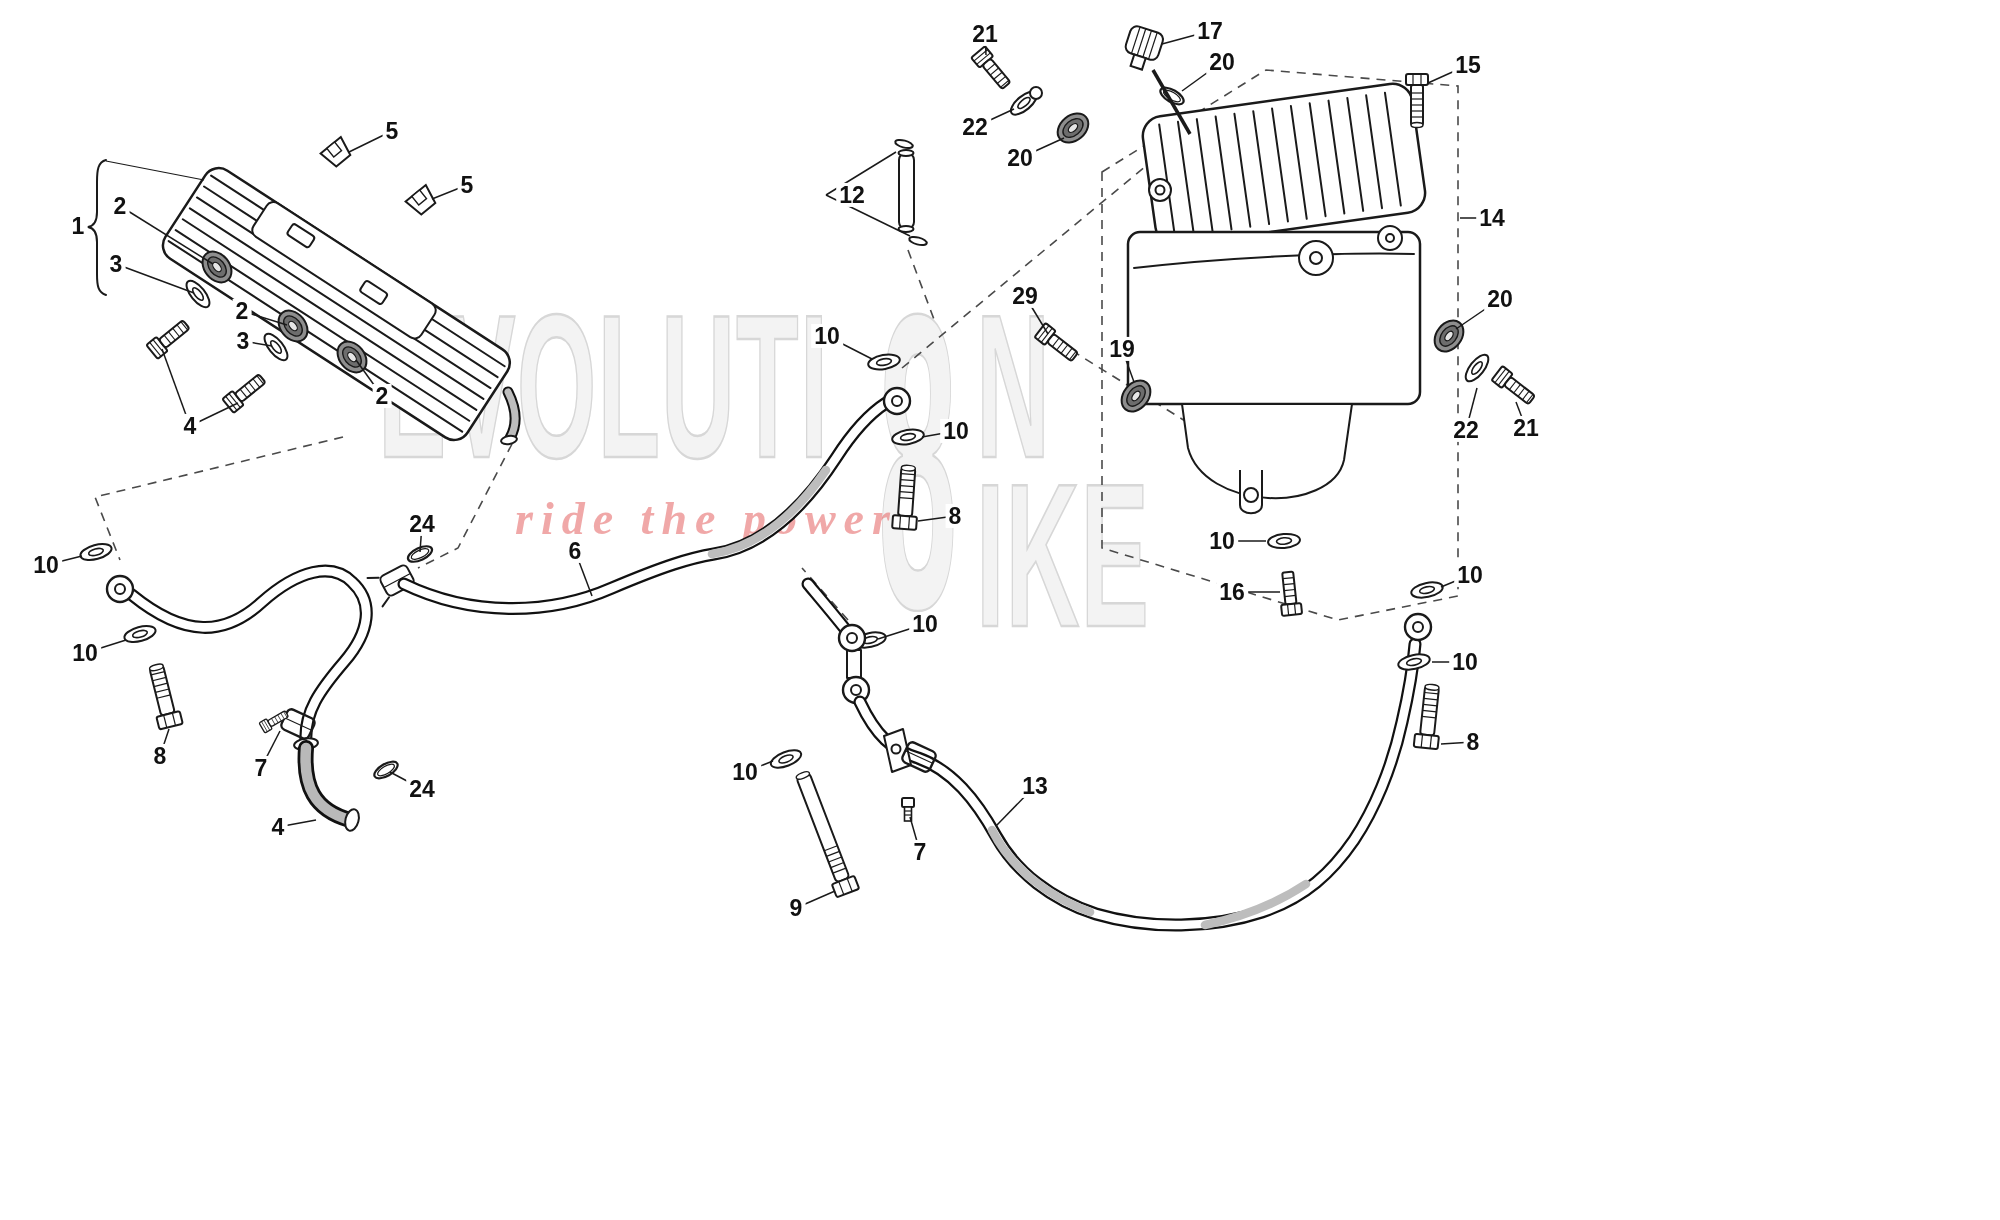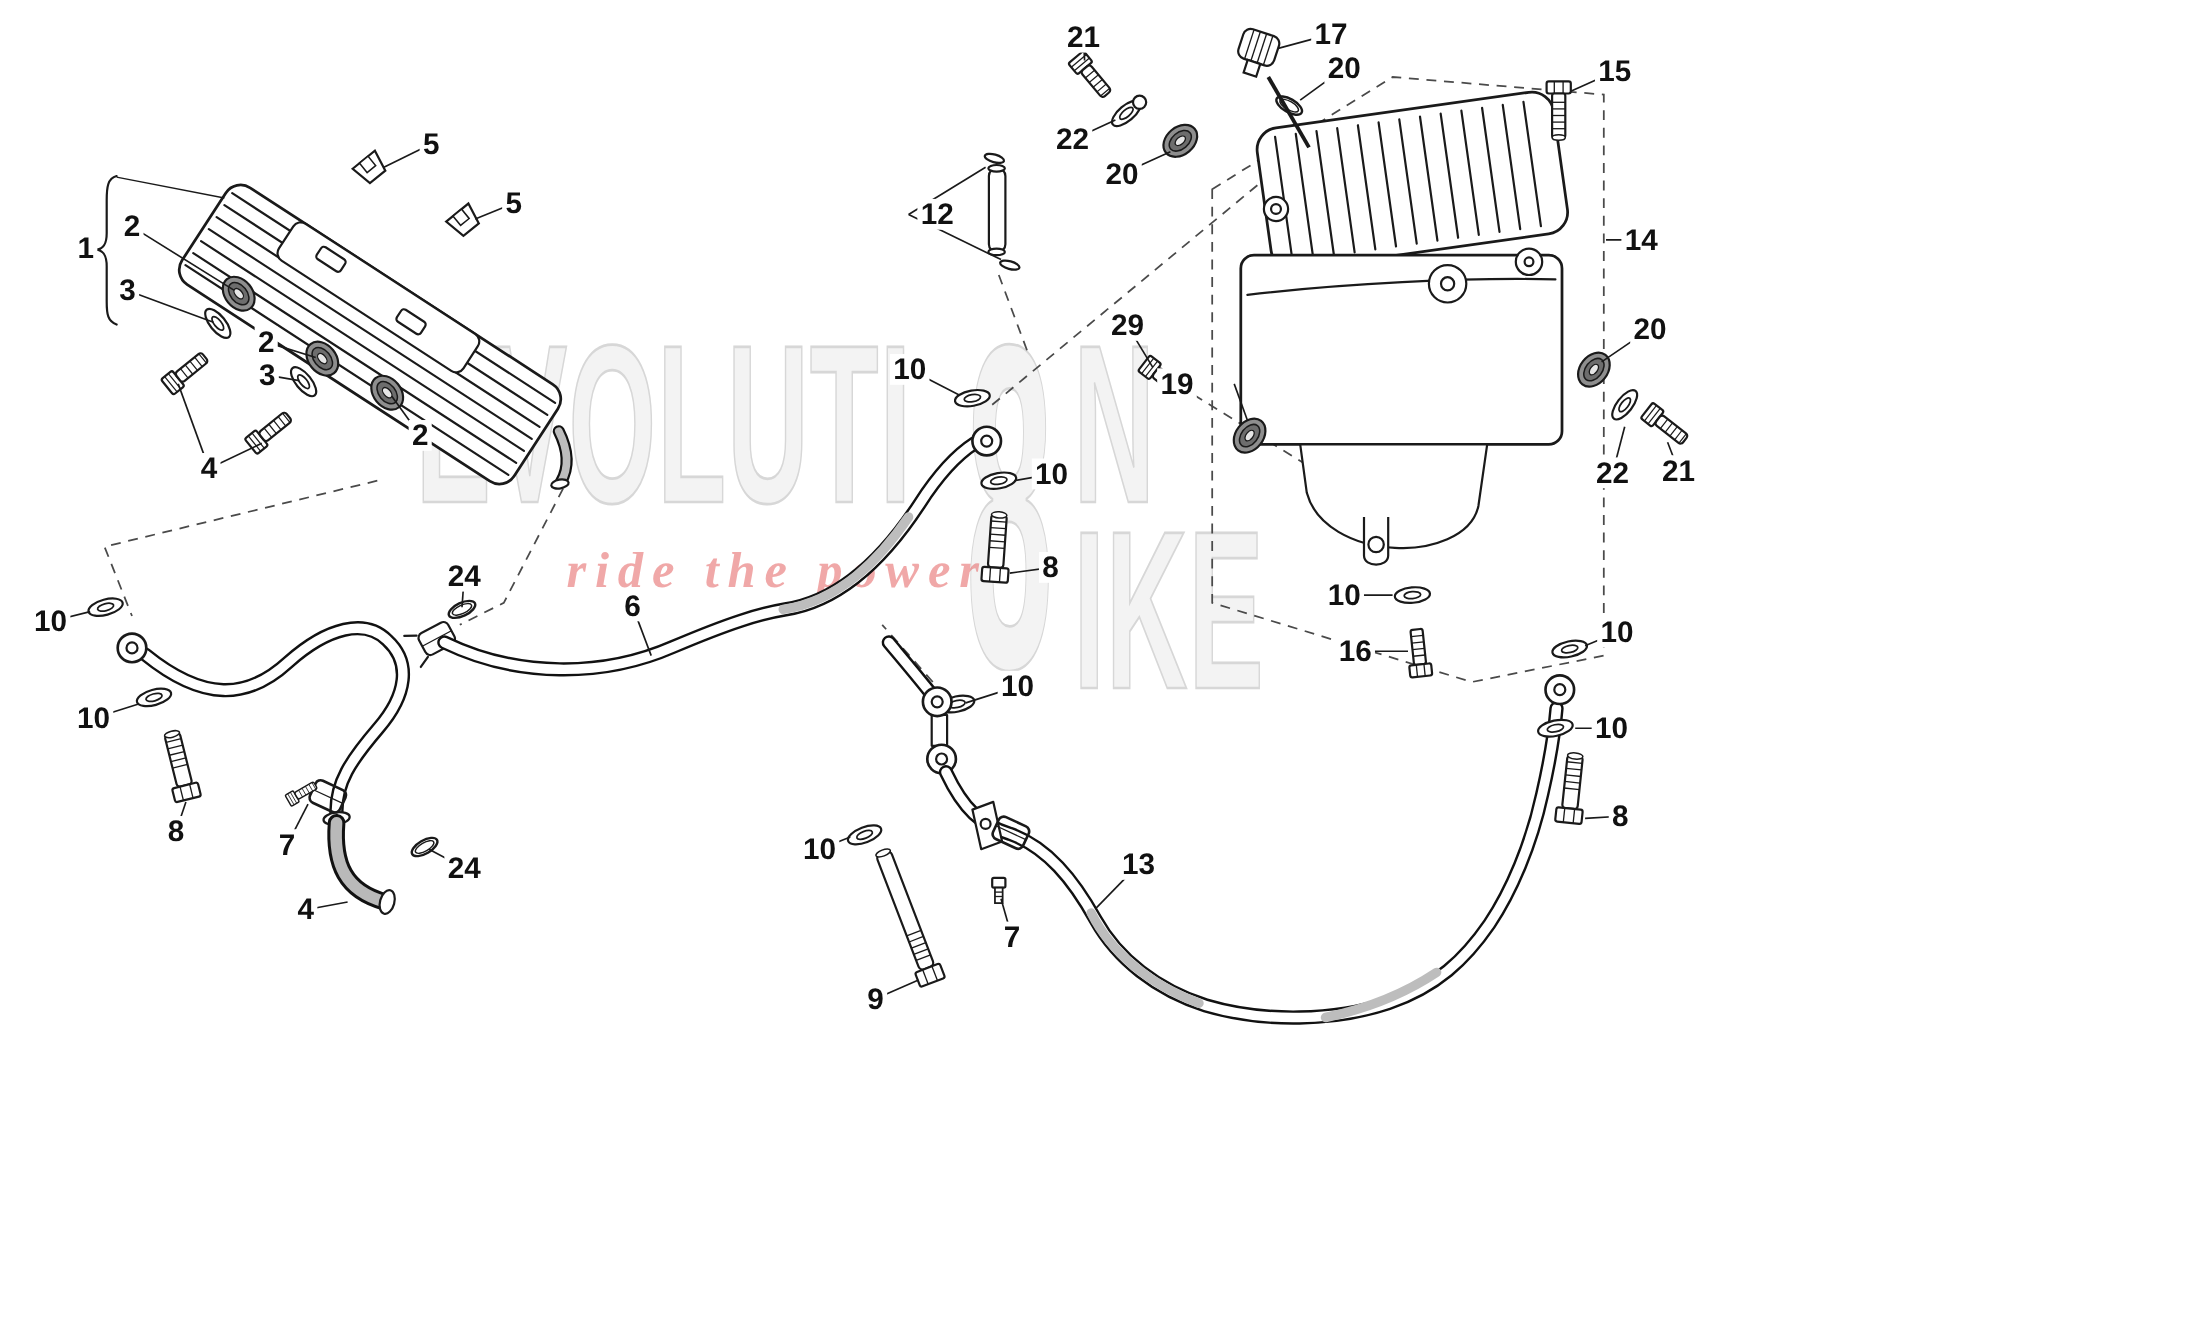--- a/index.html
+++ b/index.html
@@ -17,21 +17,21 @@
       transform-origin:left top;white-space:nowrap;}
   .wm-prefix{left:378px;top:283px;font-size:205px;transform:scaleX(.5);}
   .wm-n{left:976px;top:283px;font-size:205px;transform:scaleX(.5);}
   .wm-big{left:878px;top:252px;font-size:420px;transform:scaleX(.34);}
   .wm-ike{left:976px;top:452px;font-size:205px;transform:scaleX(.5);}
   .wm-tagline{position:absolute;left:515px;top:492px;font-size:46px;font-style:italic;font-weight:700;
       letter-spacing:8px;color:rgba(228,96,96,0.55);-webkit-text-stroke:0;
       font-family:"Liberation Serif",serif;white-space:nowrap;}
 
   
-  .callout{position:absolute;transform:translate(-50%,-50%);font-weight:700;font-size:27px;
+  .callout{position:absolute;transform:translate(-50%,-50%);font-weight:700;font-size:23px;
       color:#111;background:#fff;padding:0 3px;line-height:1.05;}
 
   
   .leader{stroke:#1a1a1a;stroke-width:1.5;}
   #art .s{stroke:#1a1a1a;stroke-width:2;fill:none;stroke-linecap:round;stroke-linejoin:round;}
   #art .sf{stroke:#1a1a1a;stroke-width:2;fill:#fff;stroke-linejoin:round;}
   #art .dash{stroke:#4a4a4a;stroke-width:1.6;fill:none;stroke-dasharray:9 7;}
   #art .ho{stroke:#111;stroke-width:13;fill:none;stroke-linecap:round;}
   #art .hi{stroke:#fff;stroke-width:8.6;fill:none;stroke-linecap:round;}
   #art .hg{stroke:#bdbdbd;stroke-width:8.6;fill:none;stroke-linecap:round;}
@@ -384,21 +384,21 @@
       <div class="callout" style="left: 1470px; top: 575px;">10</div>
       <div class="callout" style="left: 1465px; top: 662px;">10</div>
       <div class="callout" style="left: 278px; top: 827px;">4</div>
       <div class="callout" style="left: 852px; top: 195px; text-align: center;">12</div>
       <div class="callout" style="left: 1035px; top: 786px;">13</div>
       <div class="callout" style="left: 1492px; top: 218px;">14</div>
       <div class="callout" style="left: 1468px; top: 65px; text-align: right;">15</div>
       <div class="callout" style="left: 1232px; top: 592px;">16</div>
       <div class="callout" style="left: 1210px; top: 31px;">17</div>
       <div class="callout" style="left: 1222px; top: 62px;">20</div>
-      <div class="callout" style="left: 1070px; top: 349px;">19</div>
+      <div class="callout" style="left: 1122px; top: 349px;">19</div>
       <div class="callout" style="left: 1020px; top: 158px;">20</div>
       <div class="callout" style="left: 1500px; top: 299px;">20</div>
       <div class="callout" style="left: 985px; top: 34px;">21</div>
       <div class="callout" style="left: 1526px; top: 428px;">21</div>
       <div class="callout" style="left: 975px; top: 127px;">22</div>
       <div class="callout" style="left: 1466px; top: 430px;">22</div>
       <div class="callout" style="left: 1025px; top: 296px;">29</div>
       <div class="callout" style="left: 422px; top: 524px;">24</div>
       <div class="callout" style="left: 422px; top: 789px;">24</div>
     </div>

